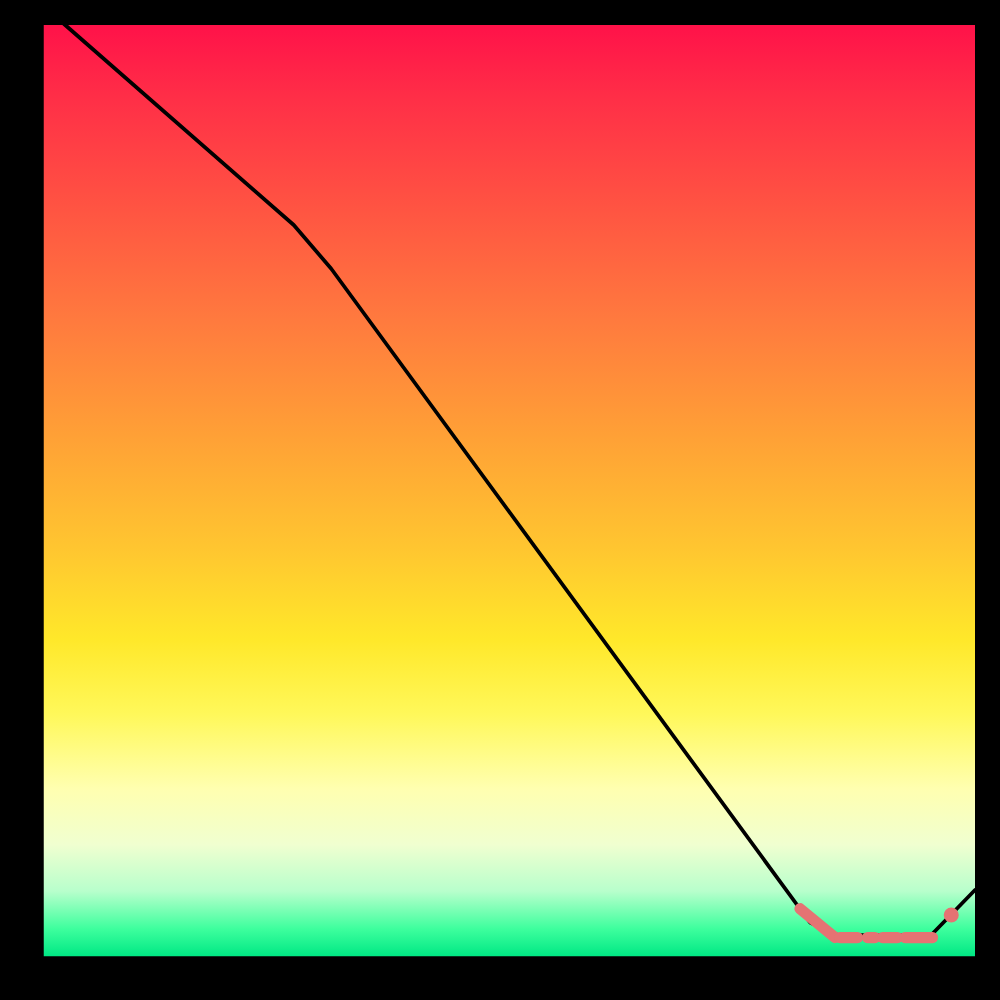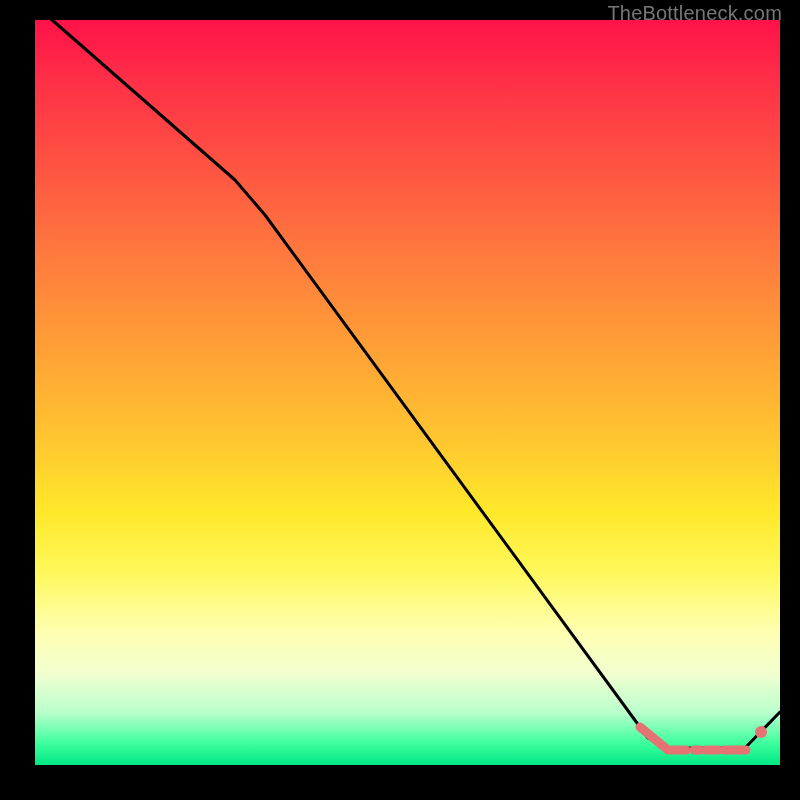--- a/index.html
+++ b/index.html
@@ -59,21 +59,20 @@
     height: 800px;
     pointer-events: none;
   }
 </style>
 </head>
 <body>
 <div class="stage">
 
   <div class="plot"></div>
 
-  <div class="watermark">TheBottleneck.com</div>
 
   <svg class="overlay" viewBox="0 0 800 800">
 
     <path d="M 35 5
              L 235 180
              L 265 215
              L 648 738
              L 670 748
              L 745 748
              L 780 712" fill="none" stroke="#000" stroke-width="3" stroke-linejoin="round" stroke-linecap="round"></path>

